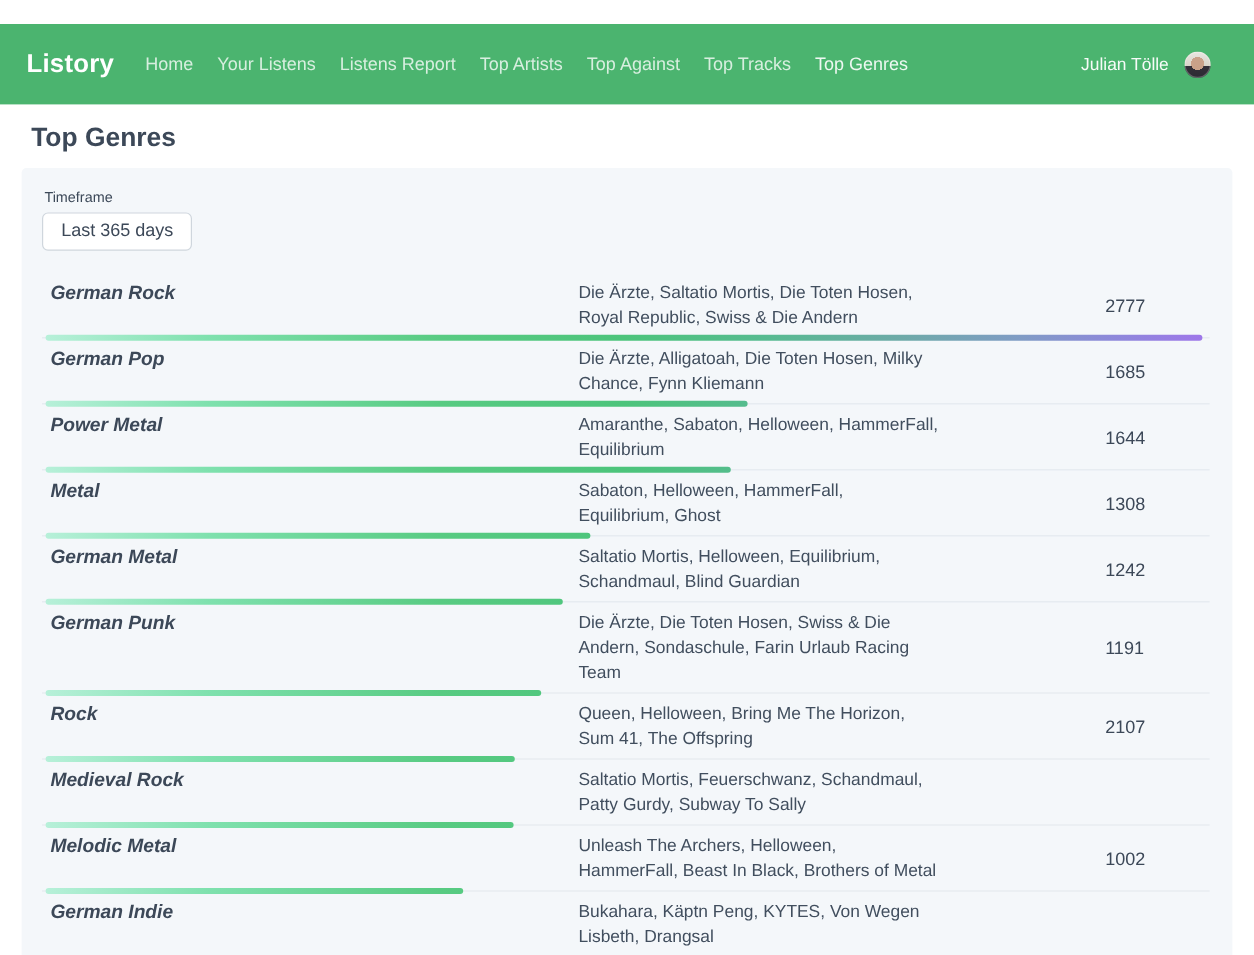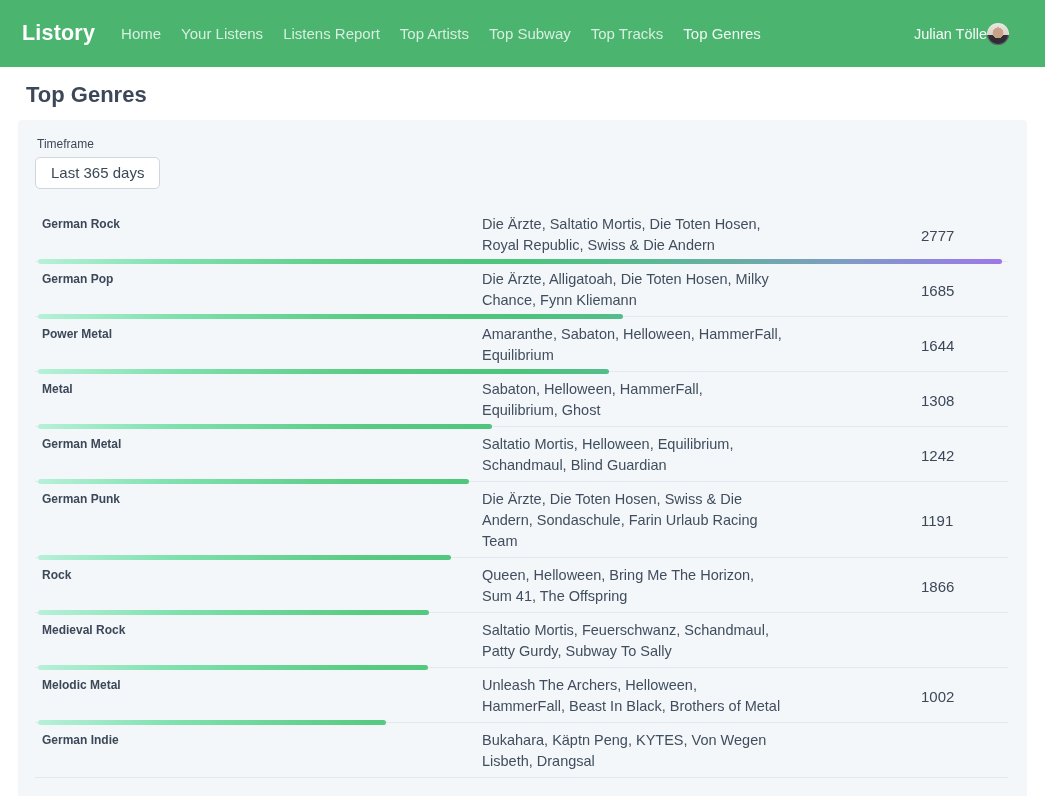--- a/index.html
+++ b/index.html
@@ -1,28 +1,28 @@
 <!DOCTYPE html>
 <html><head>
 <meta charset="utf-8">
 <style>
   * { margin:0; padding:0; box-sizing:border-box; }
   html,body { width:1045px; height:796px; overflow:hidden; background:#fff;
     font-family:"Liberation Sans", sans-serif; color:#3c4858; }
 
   
   .header { height:67px; background:#4bb46f; display:flex; align-items:center;
-    padding:0 36px 0 22px; }
+    padding:0 36px 0 22px;margin-top:20px; }
   .logo { color:#fff; font-size:21.5px; font-weight:700; letter-spacing:.2px;
     margin-right:26px; cursor:pointer; }
   .nav { display:flex; align-items:center; column-gap:15px; flex:1;gap:20px; }
   .nav a { color:rgba(255,255,255,.78); font-size:15px; text-decoration:none;
     white-space:nowrap; cursor:pointer; }
   .nav a.active { color:rgba(255,255,255,.9); }
-  .user { display:flex; align-items:center; }
+  .user { display:flex; align-items:center; column-gap:13px; }
   .user-name { color:rgba(255,255,255,.95); font-size:14.5px; }
   .avatar { width:22px; height:22px; border-radius:50%; flex:none; cursor:pointer;
     background:
       radial-gradient(circle at 50% 45%, #c9a189 0 33%, rgba(0,0,0,0) 34%),
       linear-gradient(180deg, #e9e7e1 0%, #d8d3c8 54%, #332f38 55%, #2c2a33 100%);
     box-shadow: inset 0 0 0 1px rgba(255,255,255,.25); }
 
   
   .page-title { font-size:22px; font-weight:700; margin:15px 0 12px 26px; }
   .card { margin:0 18px; background:#f4f7fa; border-radius:4px;
@@ -30,37 +30,37 @@
 
   .tf-label { font-size:12px; margin:0 0 6px 2px; }
   .tf-select { display:inline-block; background:#fff; border:1px solid #cfd6dd;
     border-radius:5px; height:32px; line-height:30px; padding:0 15px;
     font-size:15px; color:#3c4858; cursor:pointer; }
 
   
   .table { margin-top:18px; width:973px; }
   .row { position:relative; display:grid; grid-template-columns:447px 300px 1fr;
     padding:7px 0 5px; border-bottom:1px solid #e4e9ef; min-height:54px; }
-  .g { font-size:12px; font-weight:700; padding-left:7px; line-height:21px; }
+  .g { font-size:16px; font-weight:700; padding-left:7px; line-height:21px;font-style:italic; }
   .a { font-size:14.5px; line-height:21px; color:#414e5e; }
   .c { font-size:15px; padding-left:139px; align-self:center; }
   .bar { position:absolute; left:3px; bottom:-3px; height:5px; border-radius:3px;
     background-repeat:no-repeat; }
 </style>
 </head>
 <body>
 
 <div class="header">
   <div class="logo">Listory</div>
   <nav class="nav">
       <a>Home</a>
       <a>Your Listens</a>
       <a>Listens Report</a>
       <a>Top Artists</a>
-      <a>Top Subway</a>
+      <a>Top Against</a>
       <a>Top Tracks</a>
       <a class="active">Top Genres</a>
     </nav>
   <div class="user">
     <span class="user-name">Julian Tölle</span>
     <span class="avatar"></span>
   </div>
 </div>
 
 <h1 class="page-title">Top Genres</h1>
@@ -101,21 +101,21 @@
       </div>
       <div class="row">
         <div class="g">German Punk</div>
         <div class="a">Die Ärzte, Die Toten Hosen, Swiss &amp; Die Andern, Sondaschule, Farin Urlaub Racing Team</div>
         <div class="c">1191</div>
         <div class="bar" style="width: 413px; background-image: linear-gradient(90deg, rgb(183, 240, 217) 0%, rgb(127, 225, 174) 14%, rgb(88, 203, 130) 34%, rgb(76, 196, 123) 50%, rgb(86, 187, 144) 62%, rgb(109, 170, 168) 74%, rgb(127, 156, 196) 84%, rgb(141, 137, 218) 92%, rgb(158, 119, 233) 100%); background-size: 964px 100%;"></div>
       </div>
       <div class="row">
         <div class="g">Rock</div>
         <div class="a">Queen, Helloween, Bring Me The Horizon, Sum 41, The Offspring</div>
-        <div class="c">1866</div>
+        <div class="c">2107</div>
         <div class="bar" style="width: 391px; background-image: linear-gradient(90deg, rgb(183, 240, 217) 0%, rgb(127, 225, 174) 14%, rgb(88, 203, 130) 34%, rgb(76, 196, 123) 50%, rgb(86, 187, 144) 62%, rgb(109, 170, 168) 74%, rgb(127, 156, 196) 84%, rgb(141, 137, 218) 92%, rgb(158, 119, 233) 100%); background-size: 964px 100%;"></div>
       </div>
       <div class="row">
         <div class="g">Medieval Rock</div>
         <div class="a">Saltatio Mortis, Feuerschwanz, Schandmaul, Patty Gurdy, Subway To Sally</div>
         <div class="bar" style="width: 390px; background-image: linear-gradient(90deg, rgb(183, 240, 217) 0%, rgb(127, 225, 174) 14%, rgb(88, 203, 130) 34%, rgb(76, 196, 123) 50%, rgb(86, 187, 144) 62%, rgb(109, 170, 168) 74%, rgb(127, 156, 196) 84%, rgb(141, 137, 218) 92%, rgb(158, 119, 233) 100%); background-size: 964px 100%;"></div>
       </div>
       <div class="row">
         <div class="g">Melodic Metal</div>
         <div class="a">Unleash The Archers, Helloween, HammerFall, Beast In Black, Brothers of Metal</div>

